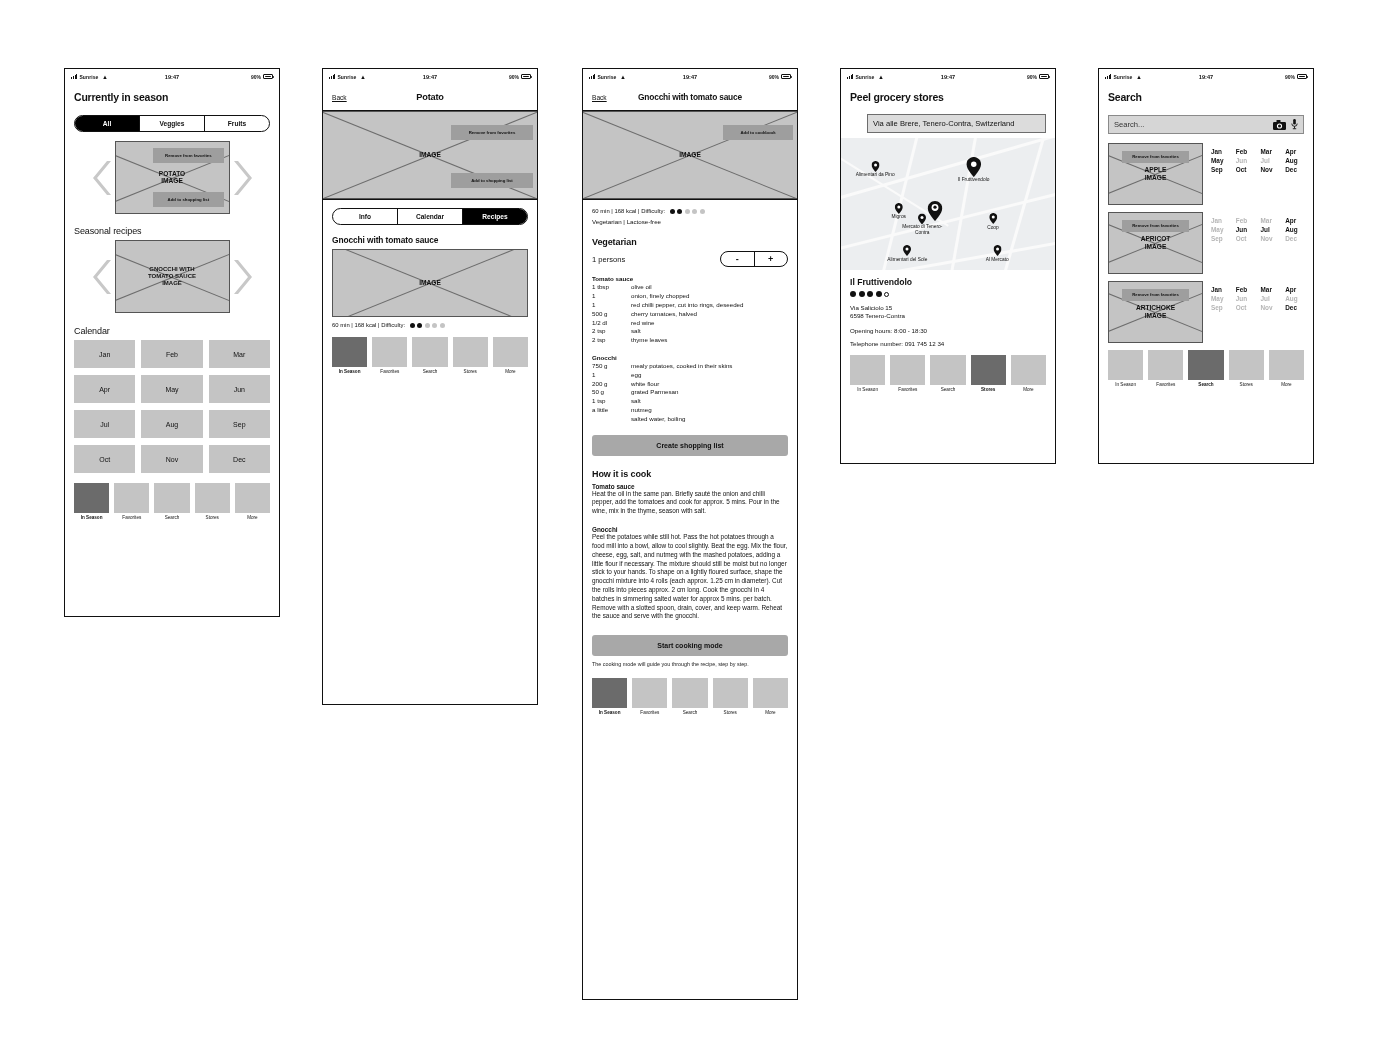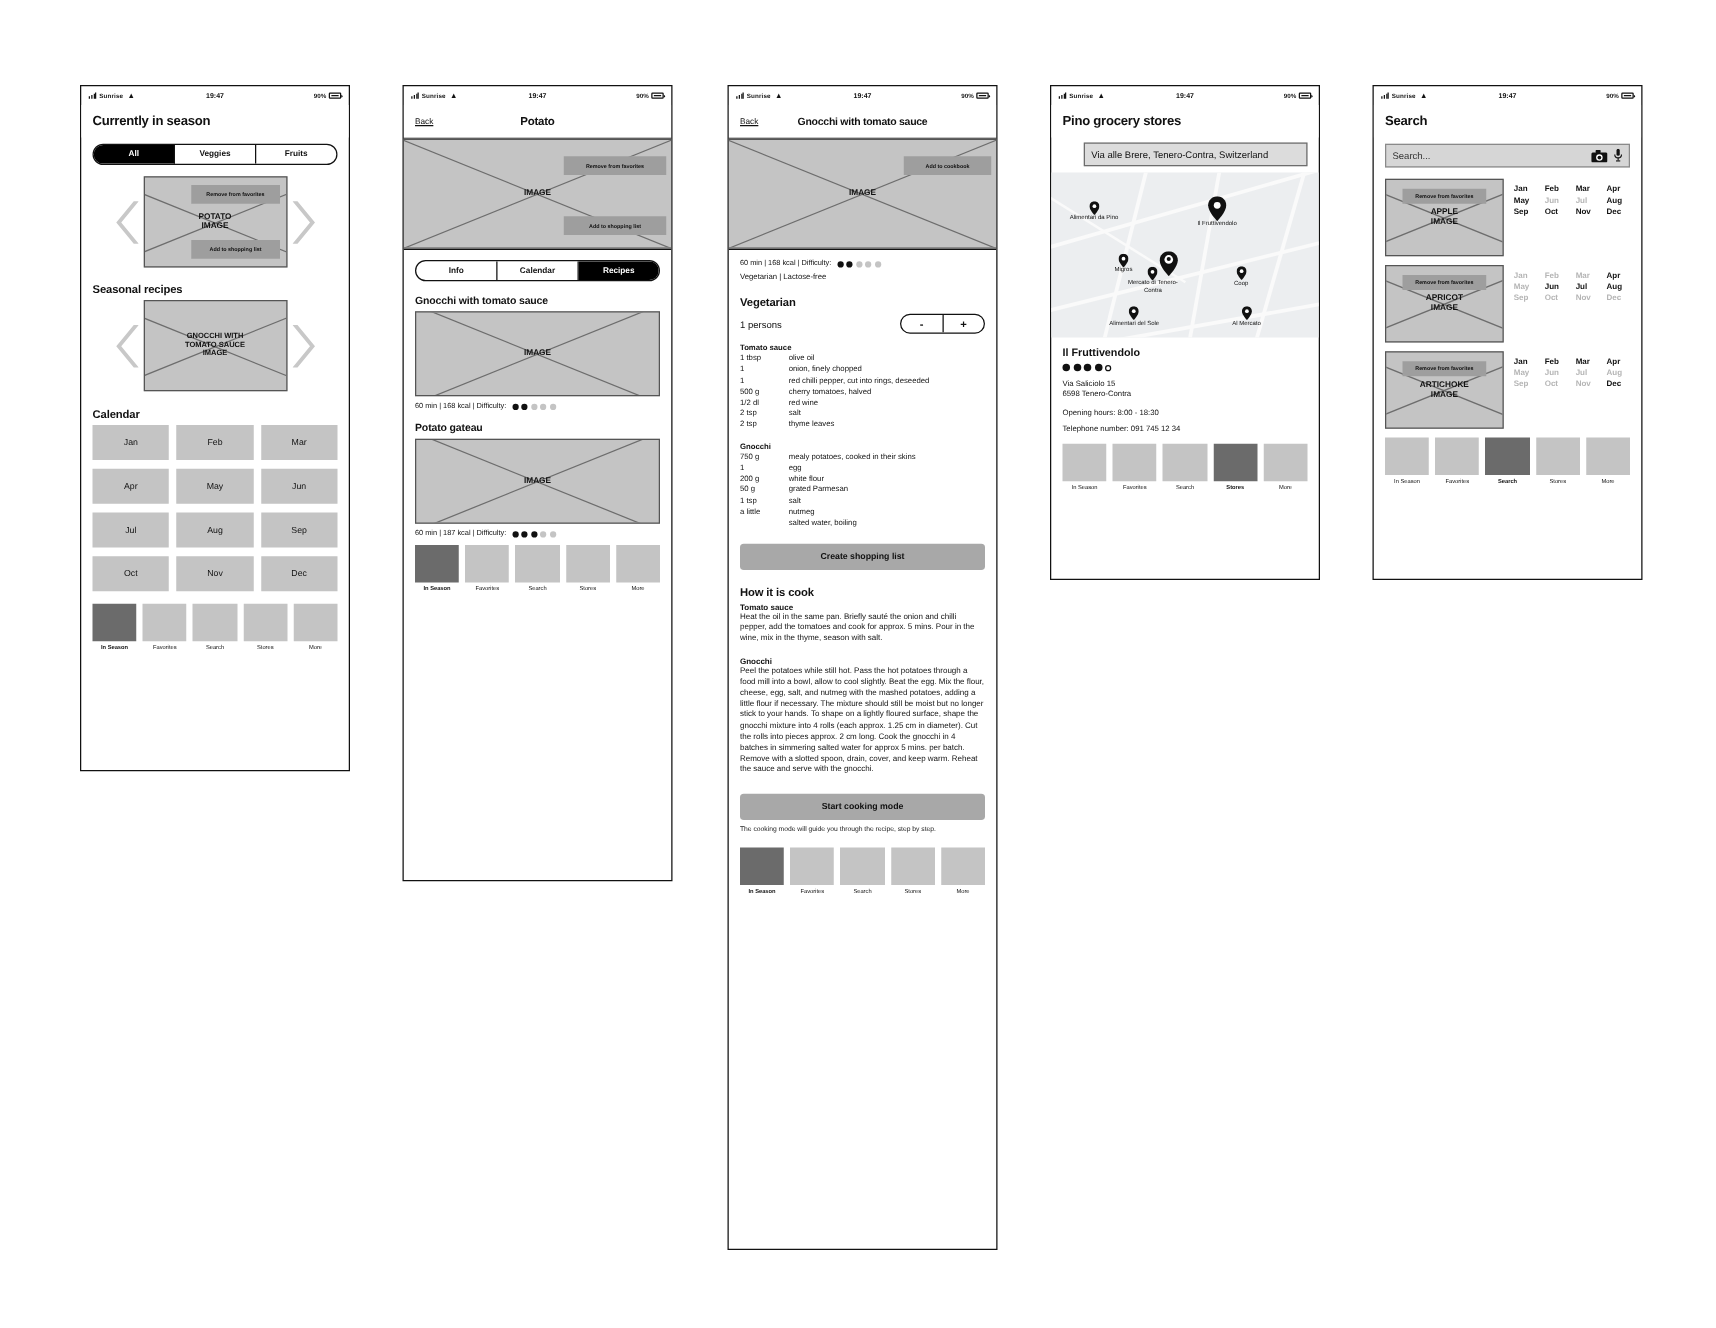--- a/index.html
+++ b/index.html
@@ -135,21 +135,21 @@
 
   
   .carousel { display: flex; align-items: center; justify-content: center; gap: 4px; padding: 0 4px; }
   .chev {
     width: 20px; height: 38px; flex: 0 0 20px;
     position: relative;
   }
   .chev svg { width: 100%; height: 100%; display: block; }
 
   
-  .h-sec { font-size: 9px; font-weight: 700; color: #111; margin: 0 0 4px 9px; letter-spacing: -0.1px; }
+  .h-sec { font-size: 9px; font-weight: 400; color: #111; margin: 0 0 4px 9px; letter-spacing: -0.1px; }
   .h-sub { font-size: 8.4px; font-weight: 700; color: #111; letter-spacing: -0.1px; }
 
   
   .calgrid {
     display: grid; grid-template-columns: repeat(3, 1fr);
     gap: 7px 6px;
     padding: 0 9px;
   }
   .calcell {
     background: #c4c4c4; height: 28px;
@@ -425,38 +425,20 @@
             <i class="dot on"></i>
               <i class="dot on"></i>
               <i class="dot"></i>
               <i class="dot"></i>
               <i class="dot"></i>
           </span>
         </div>
       </div>
 
 
-      <div style="margin-bottom:6px;">
-        <div class="h-sub">Potato gateau</div>
-        <div class="imgph" style="width:100%;height:68px;margin-top:4px;">
-          <div class="x1"></div>
-            <div class="x2"></div>
-          <div class="label">IMAGE</div>
-        </div>
-        <div class="meta" style="margin-top:5px;">
-          <span>60 min | 187 kcal | Difficulty:</span>
-          <span class="dots">
-            <i class="dot on"></i>
-              <i class="dot on"></i>
-              <i class="dot on"></i>
-              <i class="dot"></i>
-              <i class="dot"></i>
-          </span>
-        </div>
-      </div>
     </div>
 
     <div class="tabbar" style="margin-top:6px;">
       <div class="tab active">
           <div class="sq"></div>
           <div class="tl">In Season</div>
         </div>
       <div class="tab">
           <div class="sq"></div>
           <div class="tl">Favorites</div>
@@ -655,21 +637,21 @@
       <span class="sb-time">19:47</span>
       <span class="sb-right">
         <span>90%</span>
         <span class="sb-batt">
             <i></i>
           </span>
       </span>
     </div>
 
     <div class="nav">
-      <span class="nav-title-big">Pino grocery stores</span>
+      <span class="nav-title-big">Peel grocery stores</span>
     </div>
 
     <div class="searchfield">
       <span>Via alle Brere, Tenero-Contra, Switzerland</span>
     </div>
 
     <div class="map">
       <div class="road" style="left:-10%;top:18%;width:130%;height:3px;transform:rotate(-16deg);"></div>
       <div class="road" style="left:-10%;top:60%;width:130%;height:3px;transform:rotate(-14deg);"></div>
       <div class="road" style="left:-10%;top:92%;width:130%;height:2.5px;transform:rotate(-10deg);"></div>

